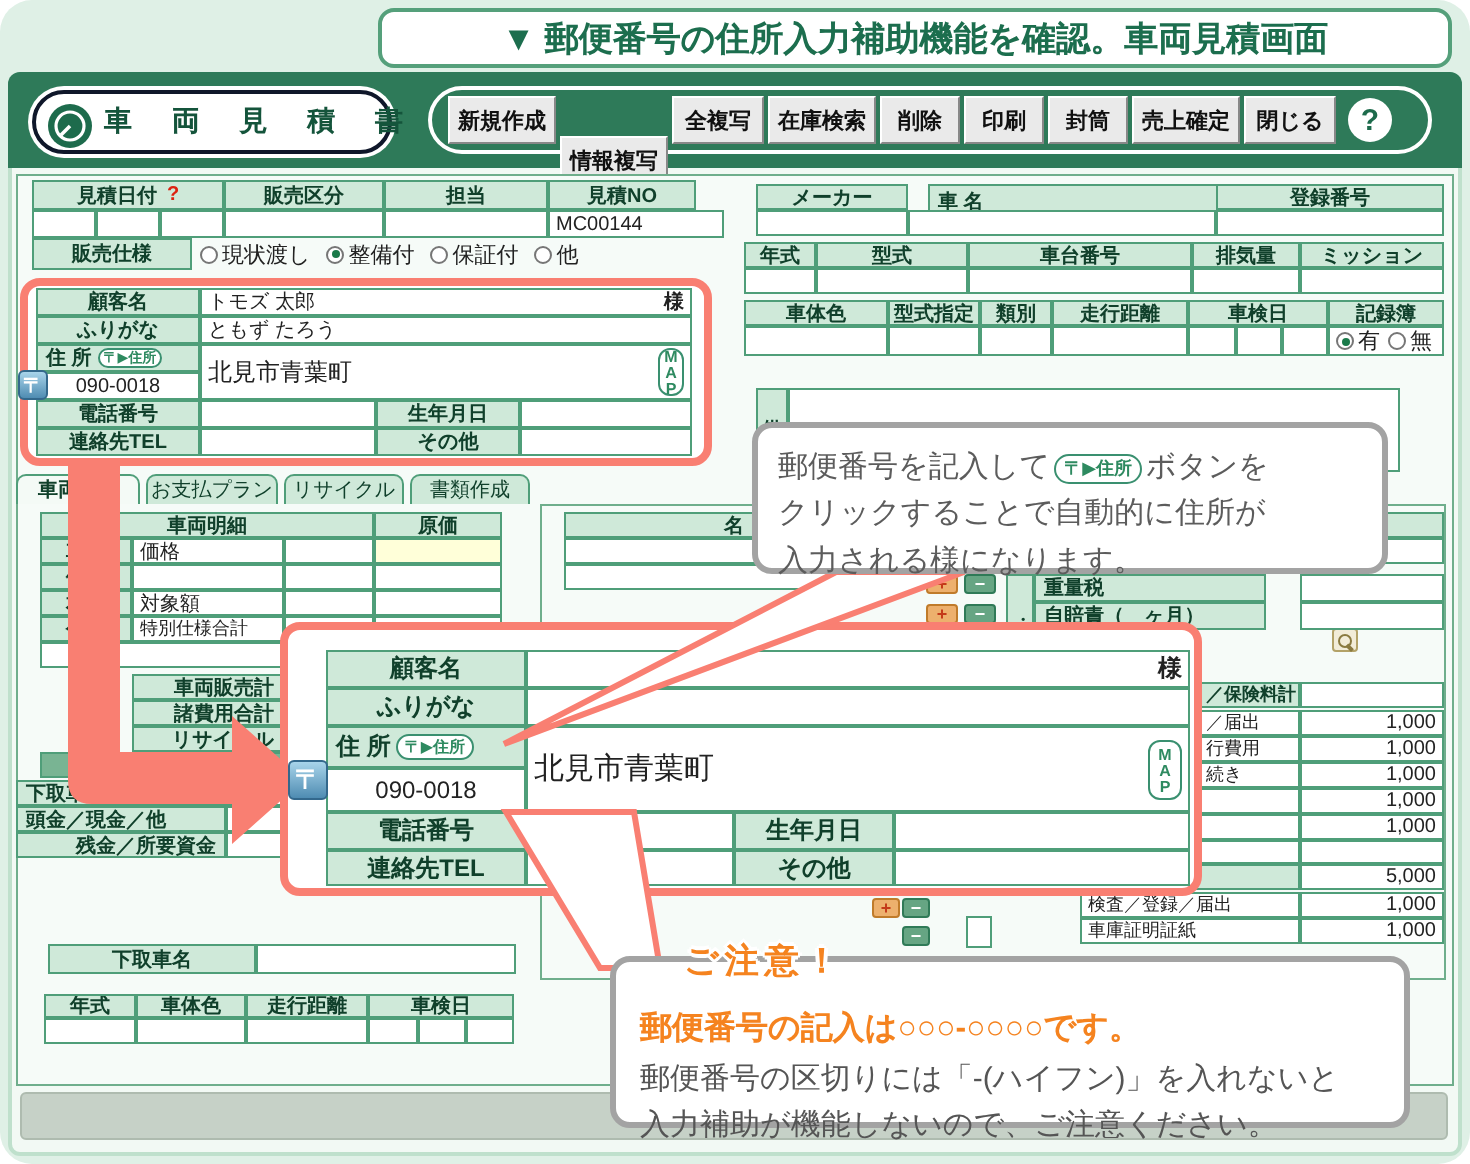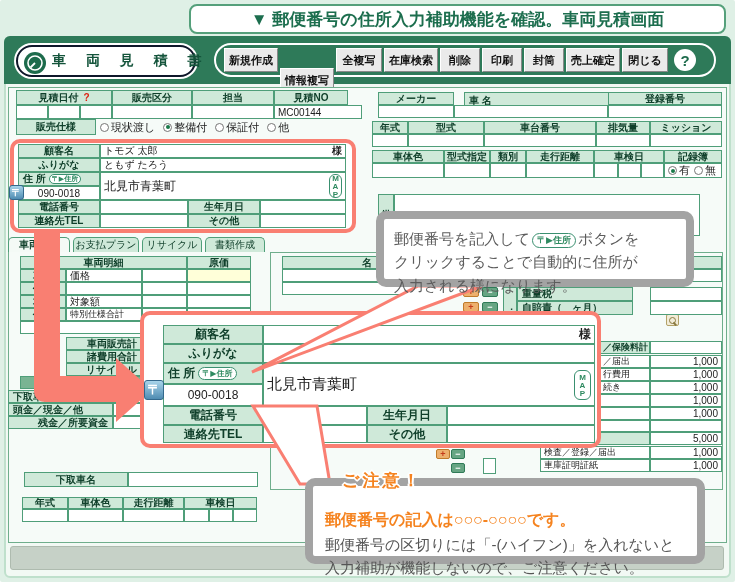--- a/index.html
+++ b/index.html
@@ -1,17 +1,17 @@
 <!DOCTYPE html>
 <html><head>
 <meta charset="utf-8">
 <style>
   * { margin:0; padding:0; box-sizing:border-box; }
   html,body { width:735px; height:582px; background:#fff; font-family:"Liberation Sans","DejaVu Sans",sans-serif; }
-  .page { position:relative; width:735px; height:582px; background:#dff0e6; border-radius:2px; overflow:hidden;padding-left:32px; }
+  .page { position:relative; width:735px; height:582px; background:#dff0e6; border-radius:16px; overflow:hidden;padding-left:32px; }
   .abs { position:absolute; }
 
   
   .banner { background:#fff; border:2px solid #55a07b; border-radius:8px; color:#1c6e4e;
             font-size:17px; font-weight:bold; display:flex; align-items:center; justify-content:center; z-index:5;}
 
   
   .window-bg { background:#f2f9f4; border:2px solid #bfe0cc; border-radius:6px; }
   .titlebar { background:#2e7a59; border-radius:6px 6px 0 0; }
   .logo-oval { background:#fff; border:2px solid #0f172a; border-radius:17px; box-shadow:0 0 0 2px #fff;
@@ -48,21 +48,21 @@
 
   .mag { background:#f2ecd8; border:1px solid #b3a268; border-radius:2px; position:relative; }
   .mag::before { content:''; position:absolute; left:2px; top:1.5px; width:5px; height:5px; border:1.5px solid #8a7a40; border-radius:50%; }
   .mag::after { content:''; position:absolute; right:1px; bottom:1px; width:4px; height:1.5px; background:#8a7a40; transform:rotate(45deg); }
 
   .pm { width:16px; height:10px; border-radius:2px; color:#fff; font-size:9px; font-weight:bold; display:flex; align-items:center; justify-content:center; line-height:1;}
   .pm.plus { background:#edb06d; border:1px solid #c07b2a; color:#c43a1a;}
   .pm.minus { background:#66a583; border:1px solid #2f7a57;}
 
   .pink-box { background:#fff; border:4px solid #f97f72; border-radius:10px; }
-  .callout { background:#fff; border:8px solid #a3a3a3; border-radius:10px; color:#5c5c5c; font-size:15px; line-height:1.55; padding:8px 10px; }
+  .callout { background:#fff; border:3px solid #a3a3a3; border-radius:10px; color:#5c5c5c; font-size:15px; line-height:1.55; padding:8px 10px; }
 
   .notice-title { color:#f5831f; font-weight:bold; font-size:17px; letter-spacing:3px;
      text-shadow:-2px 0 0 #fff,2px 0 0 #fff,0 -2px 0 #fff,0 2px 0 #fff,-1px -1px 0 #fff,1px 1px 0 #fff,-1px 1px 0 #fff,1px -1px 0 #fff; }
   .notice-line1 { color:#f5831f; font-weight:bold; font-size:16px;
      text-shadow:-1px 0 0 #fff,1px 0 0 #fff,0 -1px 0 #fff,0 1px 0 #fff; }
   .notice-text { color:#555; font-size:15px; }
 
   .tab { border:1px solid #4f9e79; border-bottom:none; border-radius:5px 5px 0 0; font-size:10px; color:#10402b;
          display:flex; align-items:center; justify-content:center; background:#cfe9d9;}
   .tab.active { background:#f4faf6; font-weight:bold; }

